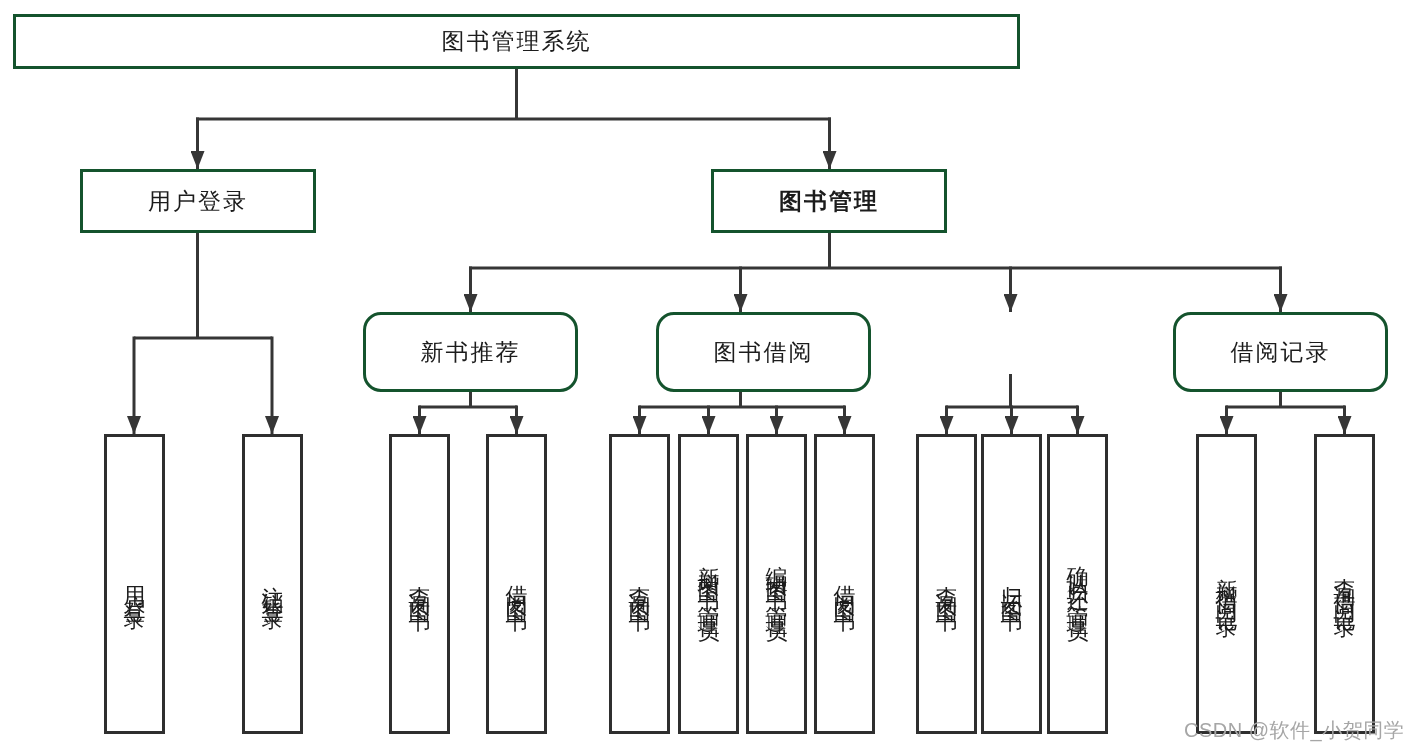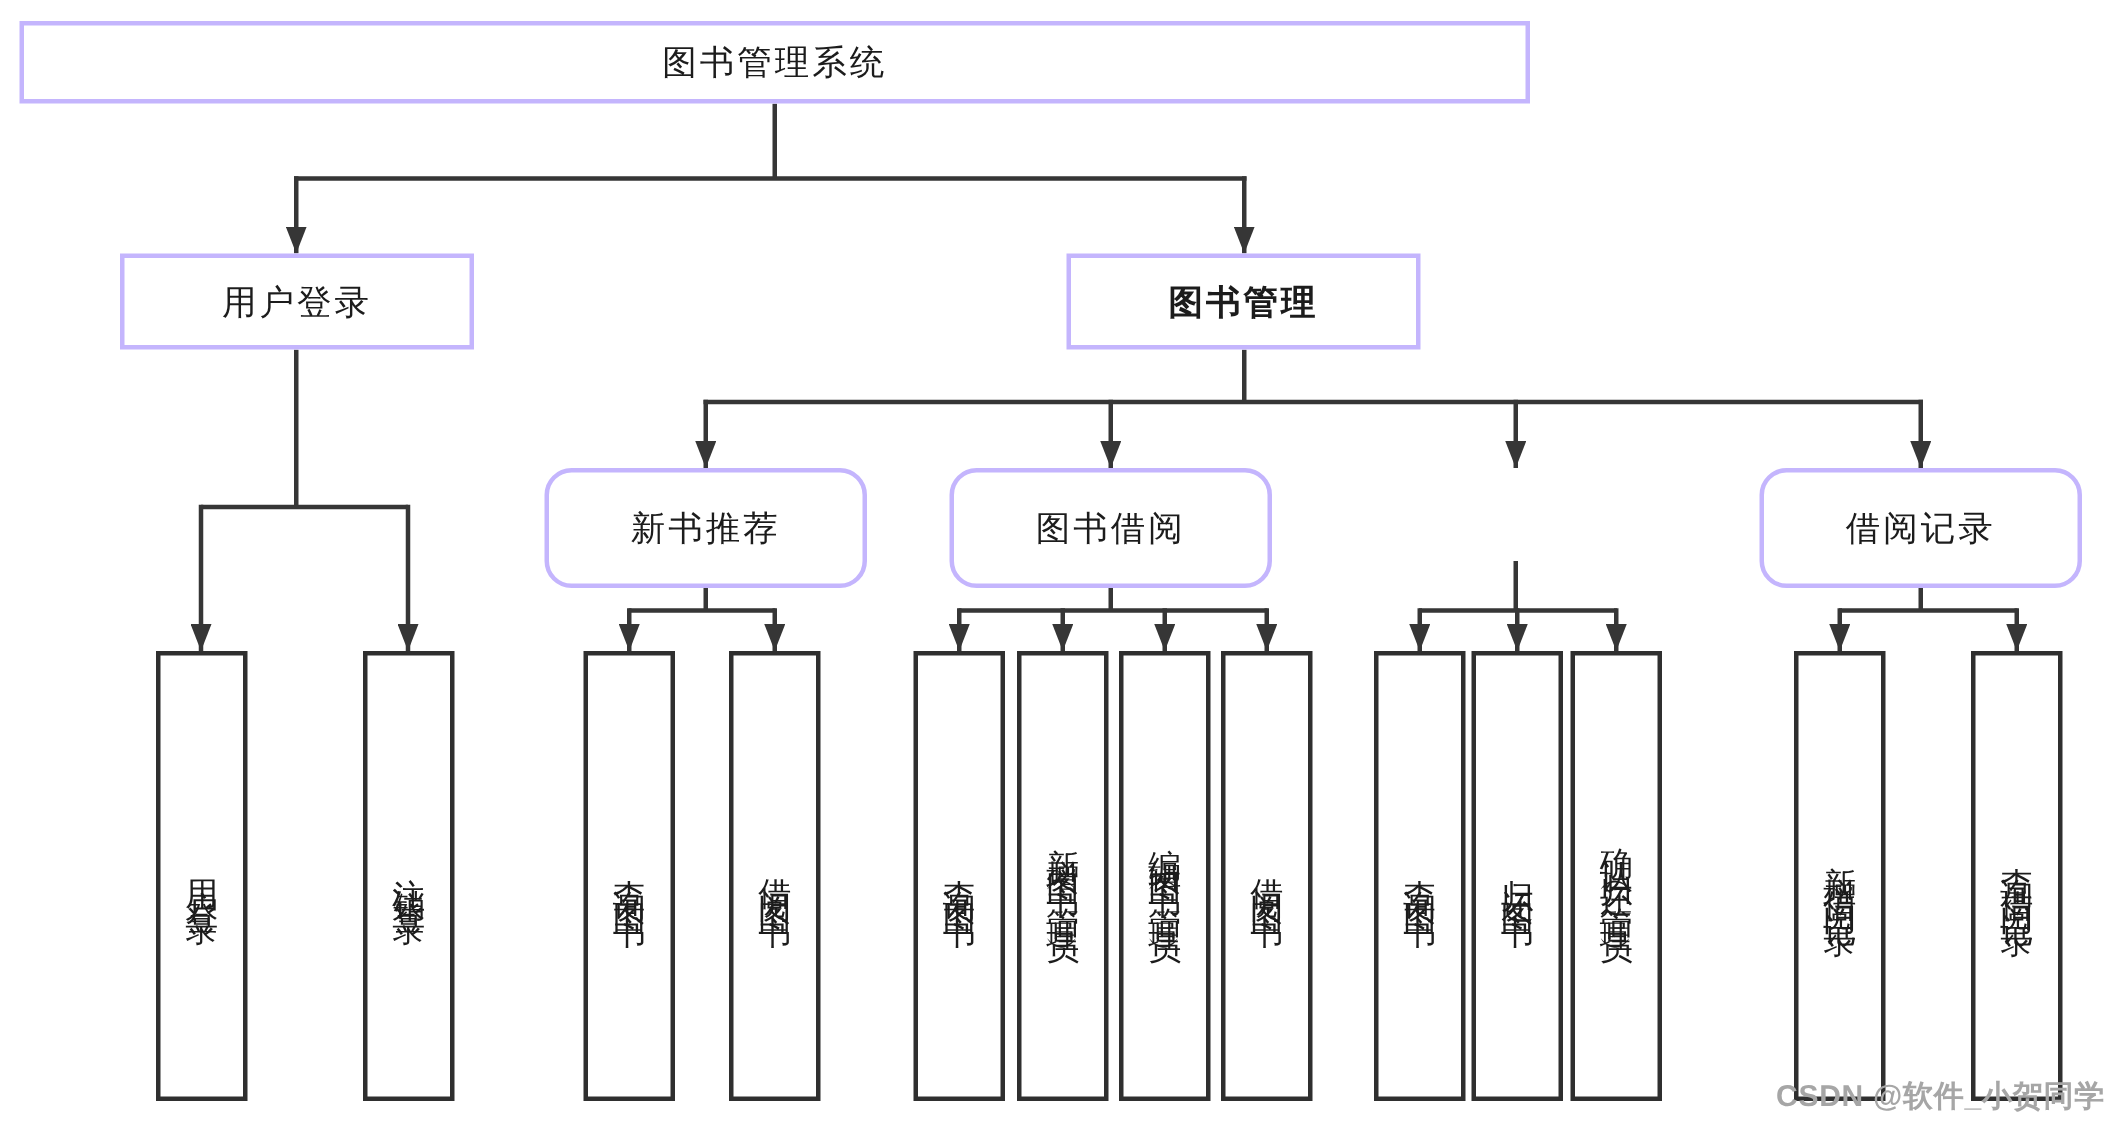--- a/index.html
+++ b/index.html
@@ -17,21 +17,21 @@
   }
   .wires {
     position: absolute;
     left: 0; top: 0;
     width: 1405px; height: 747px;
   }
   .node {
     position: absolute;
     box-sizing: border-box;
     background: #ffffff;
-    border: 3px solid #c4b5fd;
+    border: 3px solid #14532d;
     display: flex;
     align-items: center;
     justify-content: center;
     color: #1c1c1c;
   }
   .node span {
     font-size: 23px;
     letter-spacing: 2px;
     white-space: nowrap;
   }
@@ -61,21 +61,20 @@
     white-space: nowrap;
   }
   .watermark {
     position: absolute;
     left: 1184px;
     top: 717px;
     font-size: 20px;
     color: #a6a6a6;
     letter-spacing: 0.5px;
     white-space: nowrap;
-    font-weight: bold;
   }
 </style>
 </head>
 <body>
 
 <div class="canvas">
 
   <svg class="wires" viewBox="0 0 1405 747" xmlns="http://www.w3.org/2000/svg">
     <defs>
       <marker id="arrow" markerUnits="userSpaceOnUse" markerWidth="18" markerHeight="14" refX="18" refY="7" orient="auto">
@@ -126,21 +125,21 @@
   <div class="node lvl1-node lvl1-a">
     <span>用户登录</span>
   </div>
   <div class="node lvl1-node lvl1-b">
     <span>图书管理</span>
   </div>
 
   <div class="node lvl2-node" style="left:363px">
     <span>新书推荐</span>
   </div>
-  <div class="node lvl2-node" style="left:633px">
+  <div class="node lvl2-node" style="left:656px">
     <span>图书借阅</span>
   </div>
   <div class="node lvl2-node" style="left:1173px">
     <span>借阅记录</span>
   </div>
 
   <div class="leaf" style="left:104px">
     <span>用户登录</span>
   </div>
   <div class="leaf" style="left:242px">

